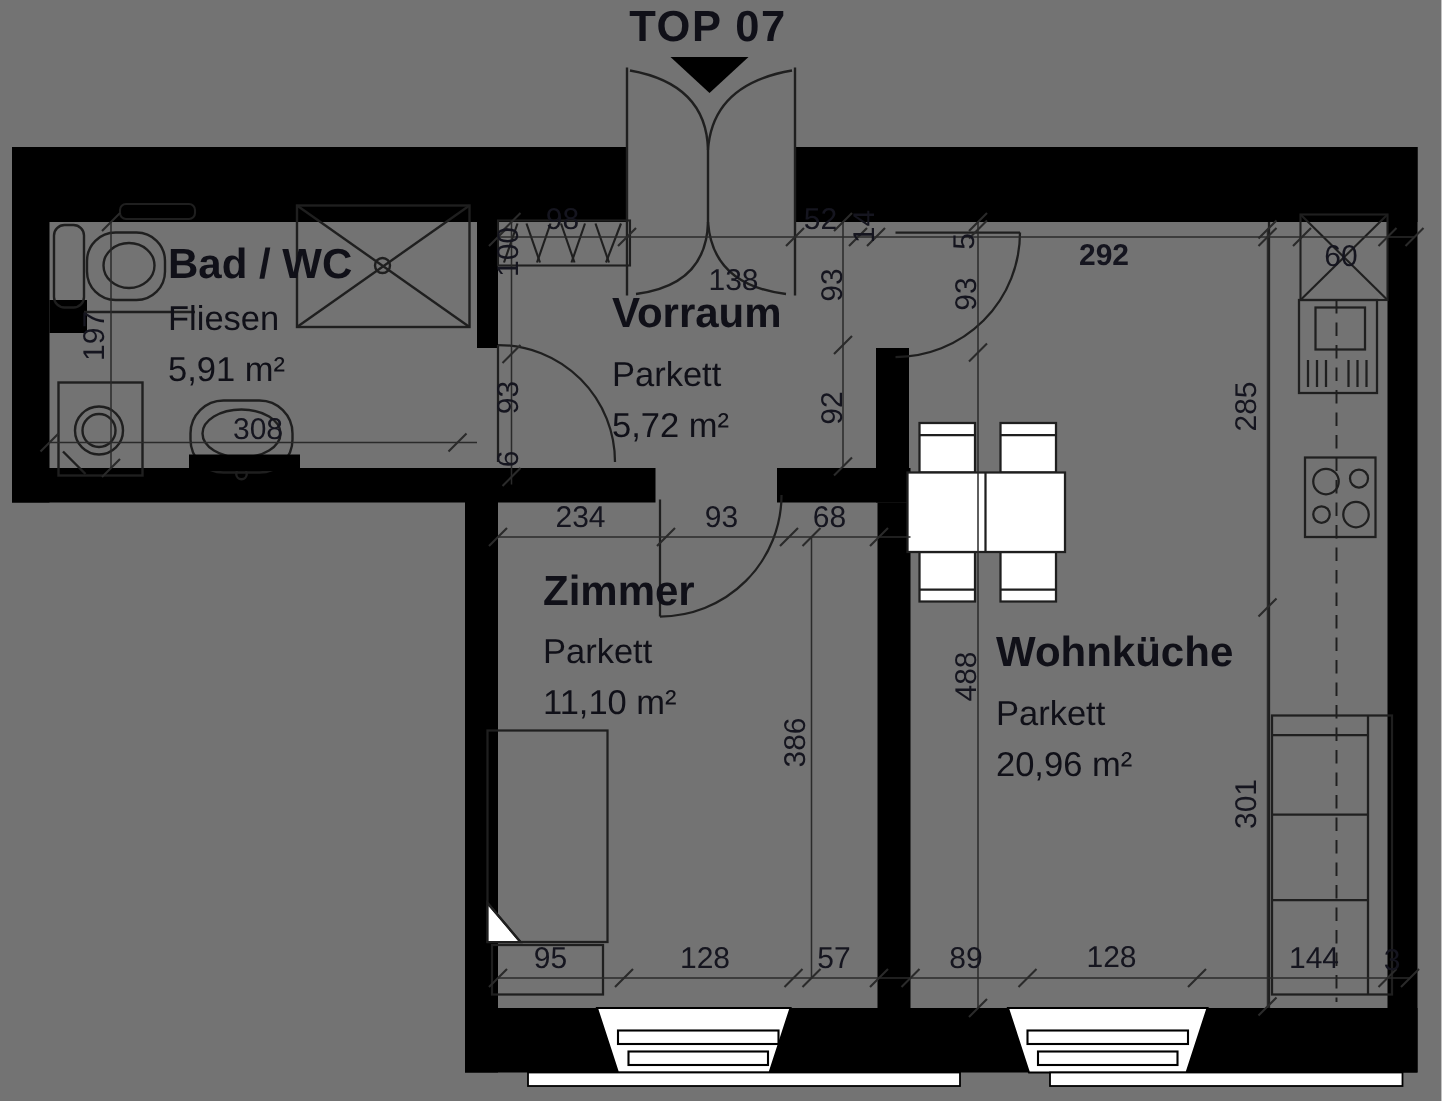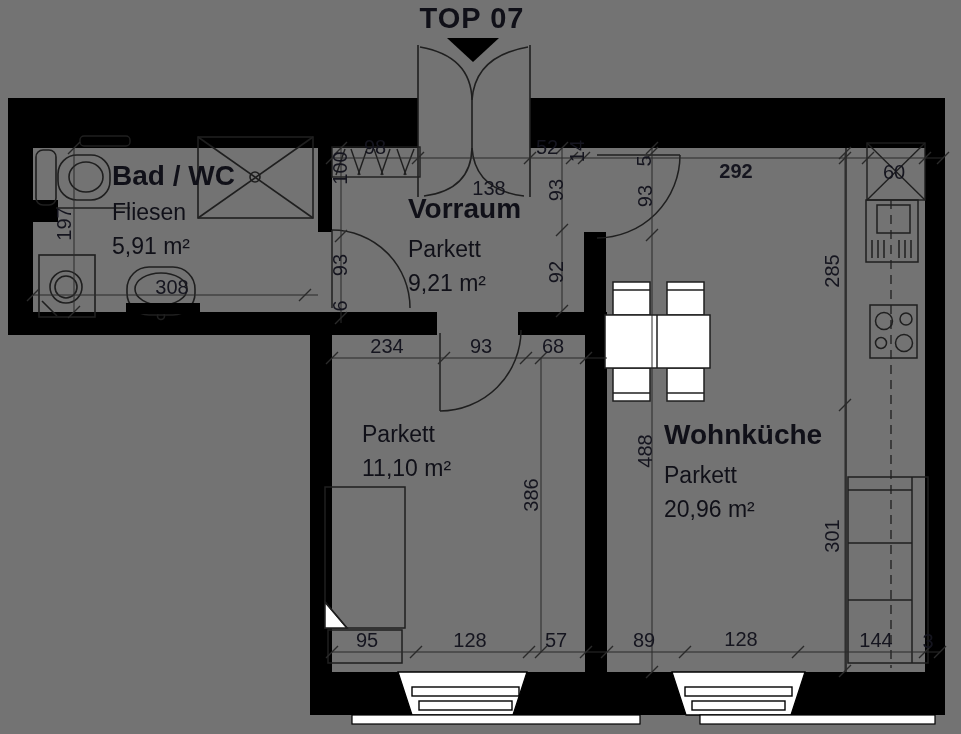--- a/index.html
+++ b/index.html
@@ -194,22 +194,23 @@
 </svg>
 
   <span class="lbl title" style="left:472px; top:2px;">TOP 07</span>
 
   <span class="lbl room-name" style="left:112px; top:160px;">Bad / WC</span>
   <span class="lbl room-sub" style="left:112px; top:199px;">Fliesen</span>
   <span class="lbl room-sub" style="left:112px; top:233px;text-align:center;">5,91 m²</span>
 
   <span class="lbl room-name" style="left:408px; top:193px;">Vorraum</span>
   <span class="lbl room-sub" style="left:408px; top:236px;">Parkett</span>
-  <span class="lbl room-sub" style="left:408px; top:270px;">9,21 m²</span>
-
+  <span class="lbl room-sub" style="left:408px; top:270px;">5,72 m²</span>
+
+  <span class="lbl room-name" style="left:362px; top:378px;">Zimmer</span>
   <span class="lbl room-sub" style="left:362px; top:421px;">Parkett</span>
   <span class="lbl room-sub" style="left:362px; top:455px;">11,10 m²</span>
 
   <span class="lbl room-name" style="left:664px; top:419px;">Wohnküche</span>
   <span class="lbl room-sub" style="left:664px; top:462px;">Parkett</span>
   <span class="lbl room-sub" style="left:664px; top:496px;">20,96 m²</span>
 
   <span class="dim" style="left:375px; top:147px;">98</span>
   <span class="dim" style="left:489px; top:147px;margin-top:41px;">138</span>
   <span class="dim" style="left:547px; top:147px;">52</span>

